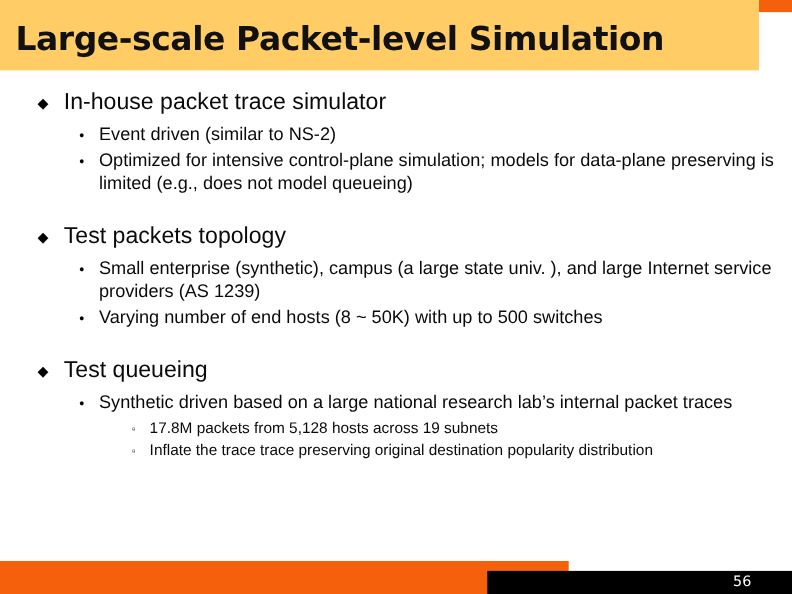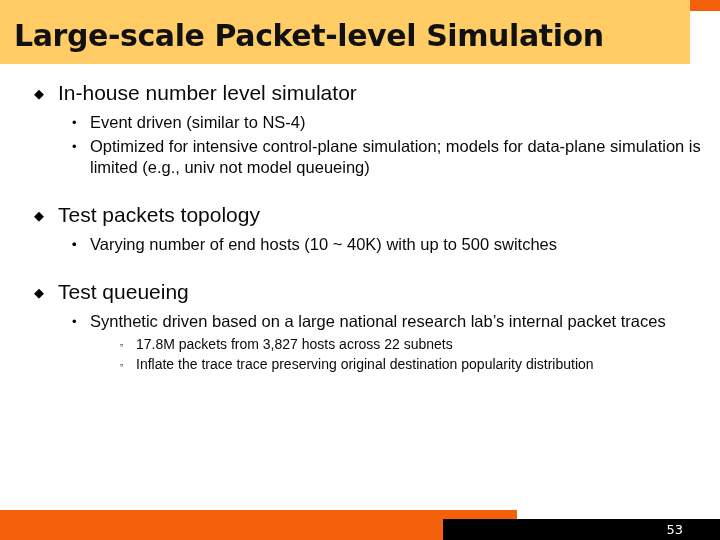--- a/index.html
+++ b/index.html
@@ -159,64 +159,65 @@
 
   <div class="hdr-orange-bar"></div>
   <div class="hdr-title-box"></div>
   <div class="hdr-title">Large-scale Packet-level Simulation</div>
 
   <div class="body-area">
 
     <div class="group g1">
       <div class="lvl1">
         <span class="bullet">◆</span>
-        <span>In-house number level simulator</span>
-      </div>
-      <div class="lvl2">
-        <span class="bullet">•</span>
-        <span>Event driven (similar to NS-4)</span>
-      </div>
-      <div class="lvl2">
-        <span class="bullet">•</span>
-        <span>Optimized for intensive control-plane simulation; models for data-plane simulation is limited (e.g., univ not model queueing)</span>
+        <span>In-house packet trace simulator</span>
+      </div>
+      <div class="lvl2">
+        <span class="bullet">•</span>
+        <span>Event driven (similar to NS-2)</span>
+      </div>
+      <div class="lvl2">
+        <span class="bullet">•</span>
+        <span>Optimized for intensive control-plane simulation; models for data-plane preserving is limited (e.g., does not model queueing)</span>
       </div>
     </div>
 
     <div class="group g2">
       <div class="lvl1">
         <span class="bullet">◆</span>
         <span>Test packets topology</span>
       </div>
       <div class="lvl2">
         <span class="bullet">•</span>
-      </div>
-      <div class="lvl2">
-        <span class="bullet">•</span>
-        <span>Varying number of end hosts (10 ~ 40K) with up to 500 switches</span>
+        <span>Small enterprise (synthetic), campus (a large state univ. ), and large Internet service providers (AS 1239)</span>
+      </div>
+      <div class="lvl2">
+        <span class="bullet">•</span>
+        <span>Varying number of end hosts (8 ~ 50K) with up to 500 switches</span>
       </div>
     </div>
 
     <div class="group g3">
       <div class="lvl1">
         <span class="bullet">◆</span>
         <span>Test queueing</span>
       </div>
       <div class="lvl2">
         <span class="bullet">•</span>
         <span>Synthetic driven based on a large national research lab’s internal packet traces</span>
       </div>
       <div class="lvl3">
         <span class="bullet">▫</span>
-        <span>17.8M packets from 3,827 hosts across 22 subnets</span>
+        <span>17.8M packets from 5,128 hosts across 19 subnets</span>
       </div>
       <div class="lvl3">
         <span class="bullet">▫</span>
         <span>Inflate the trace trace preserving original destination popularity distribution</span>
       </div>
     </div>
 
   </div>
 
   <div class="ftr-orange-bar"></div>
   <div class="ftr-black-bar"></div>
-  <div class="ftr-page-number">53</div>
+  <div class="ftr-page-number">56</div>
 
 </div>
 
 </body></html>

